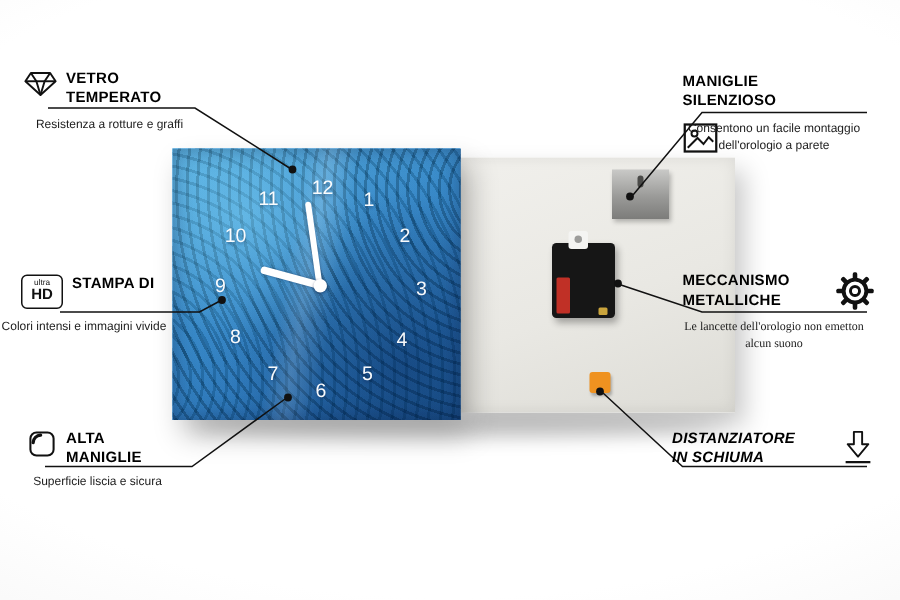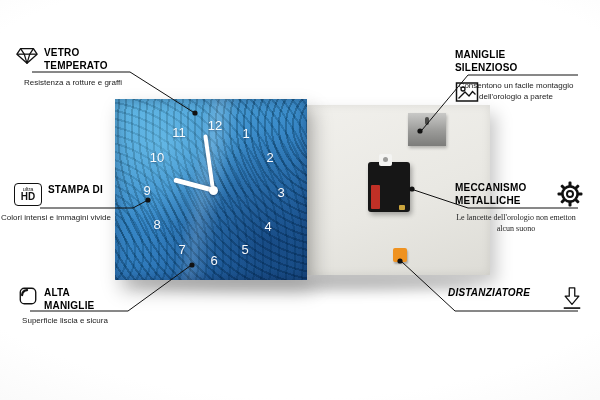--- a/index.html
+++ b/index.html
@@ -189,20 +189,21 @@
       </g>
       <circle cx="12" cy="12" r="7" fill="#fff" stroke="#111" stroke-width="2.4"></circle>
       <circle cx="12" cy="12" r="2.8" fill="#fff" stroke="#111" stroke-width="1.8"></circle>
     </svg>
   </div>
   <div class="sub" style="left:455px;top:213px;width:122px;font-family:Liberation Serif, serif;">Le lancette dell'orologio non emetton alcun suono</div>
 
   <div class="callout" style="left:448px;top:286px;width:135px;font-style:italic;">
     <div class="ttl">
       <div>DISTANZIATORE</div>
+      <div>IN SCHIUMA</div>
     </div>
     <svg class="icon" width="22" height="24" viewBox="0 0 24 26">
       <path d="M9,2 h6 v9 h4.5 l-7.5,9 -7.5,-9 h4.5 z" fill="none" stroke="#111" stroke-width="1.4" stroke-linejoin="round"></path>
       <path d="M3,24 h18" stroke="#111" stroke-width="1.8" fill="none"></path>
     </svg>
   </div>
 
 </div>
 
 </body></html>

